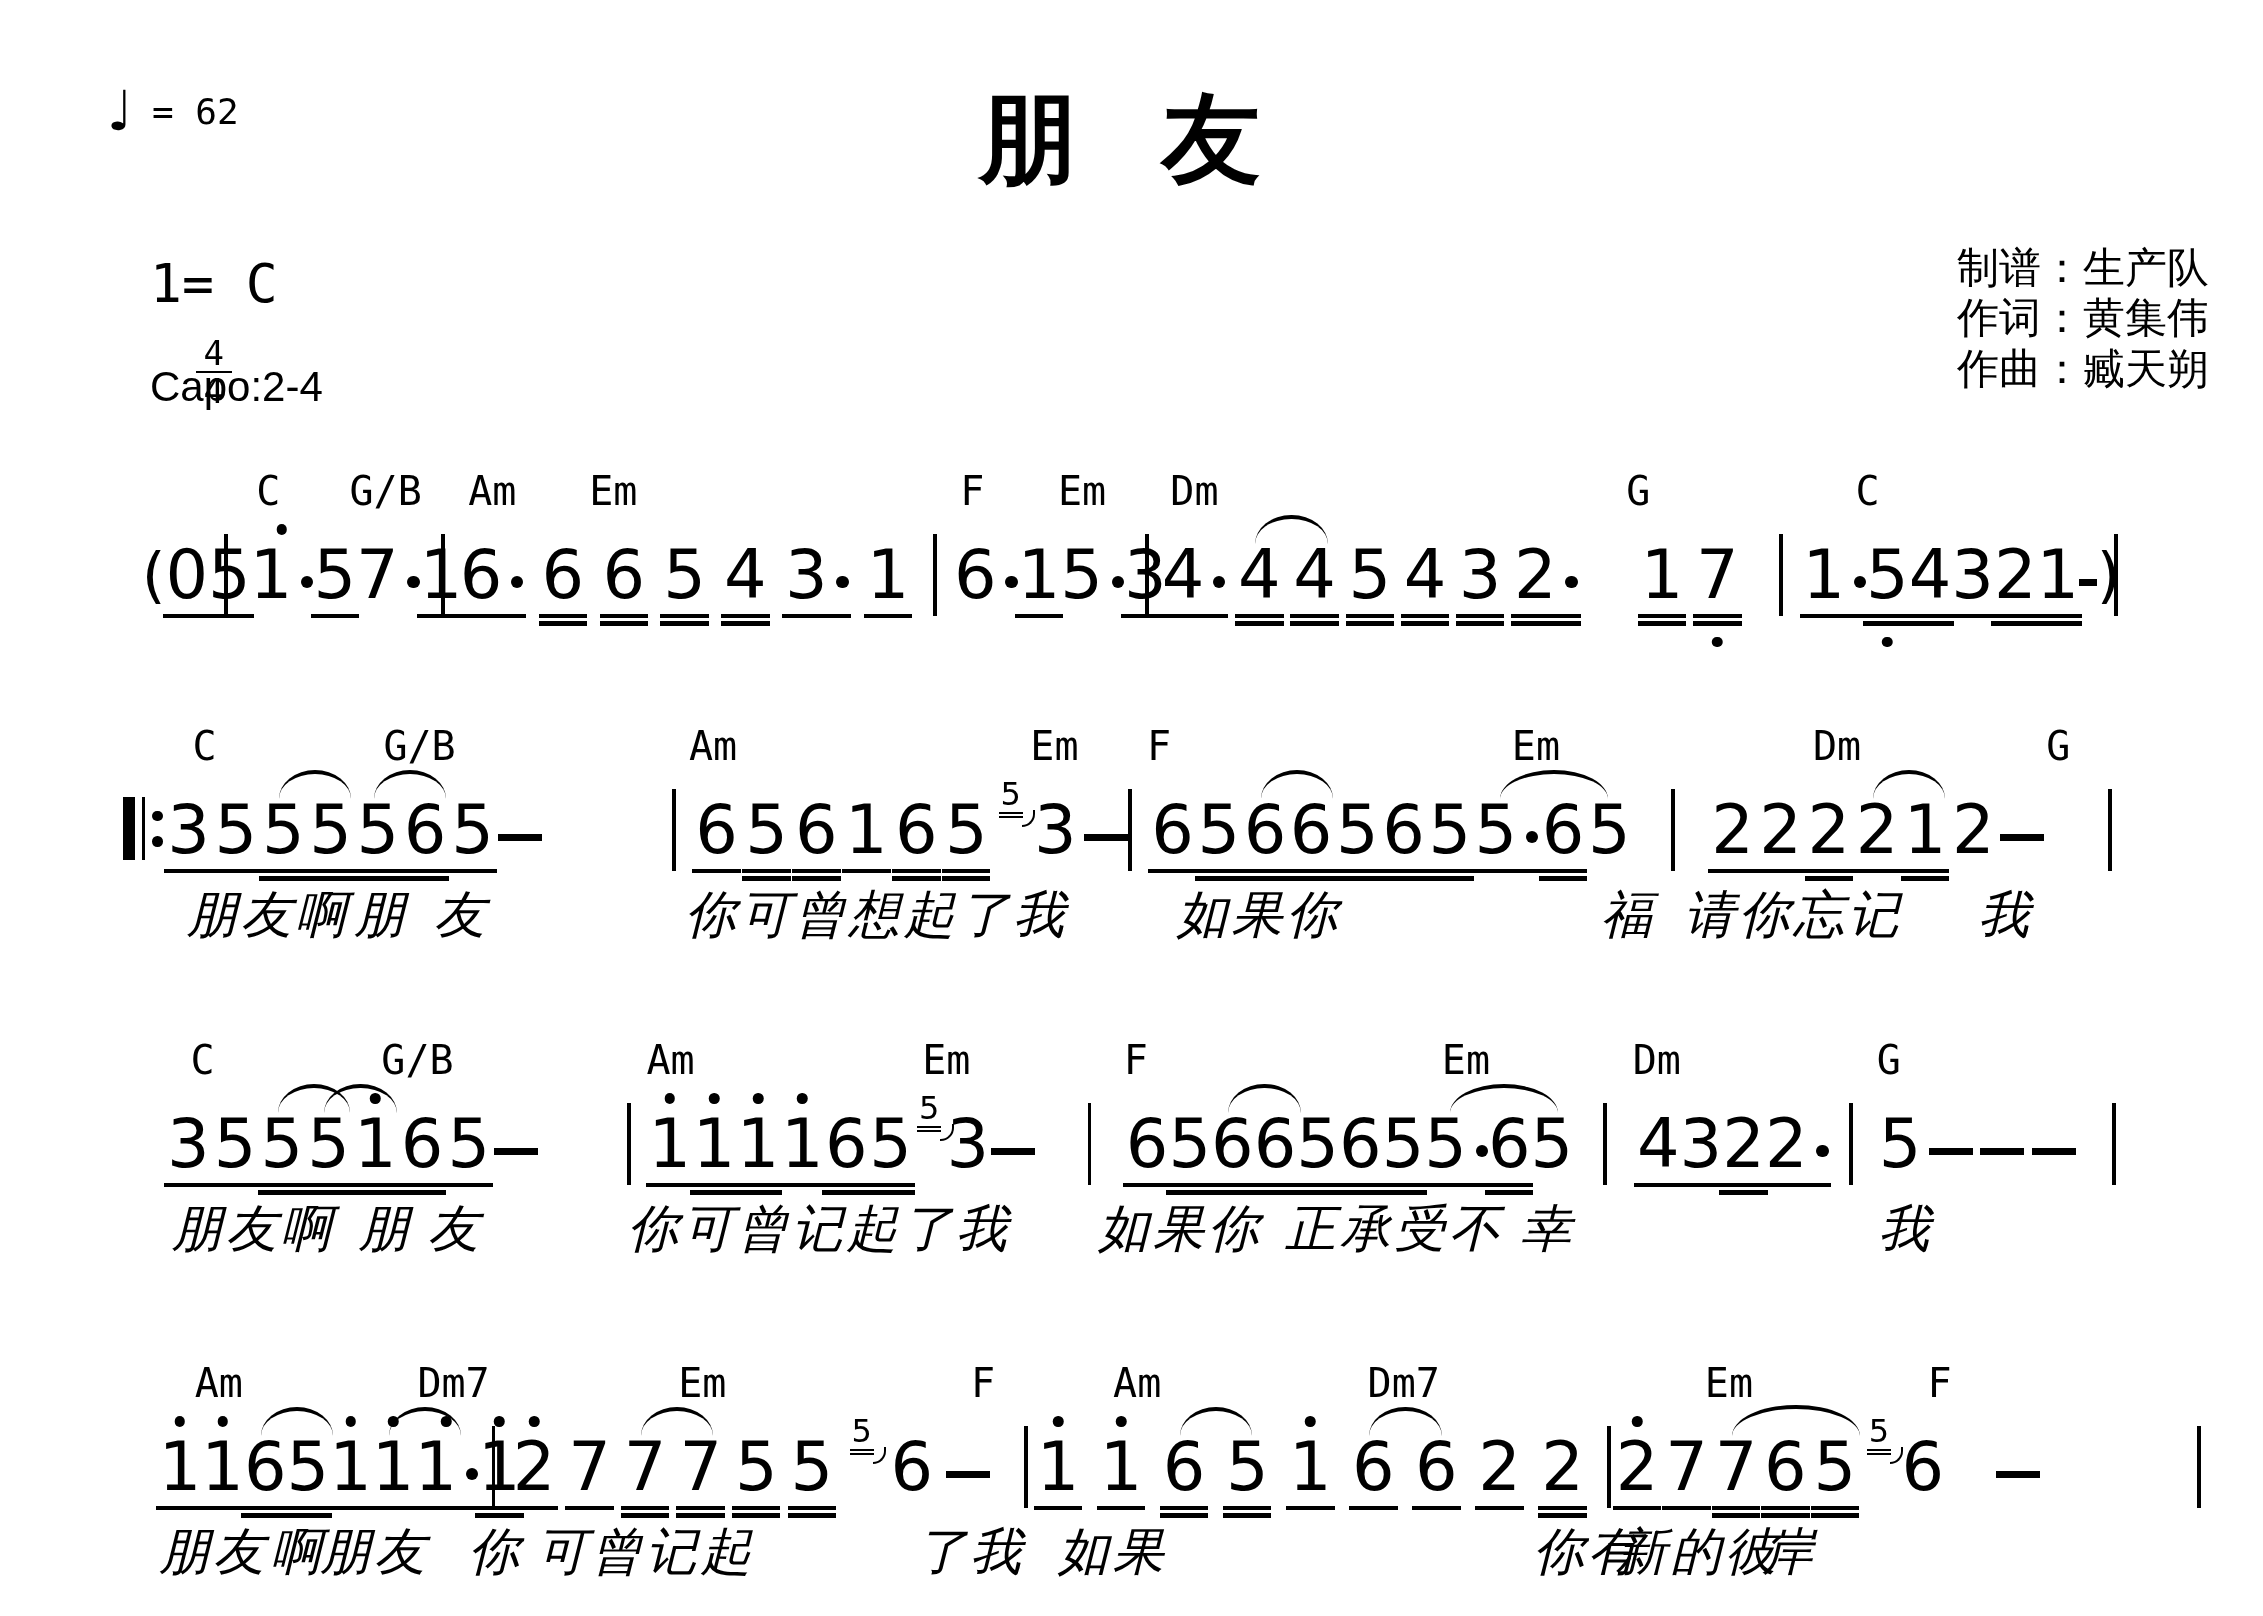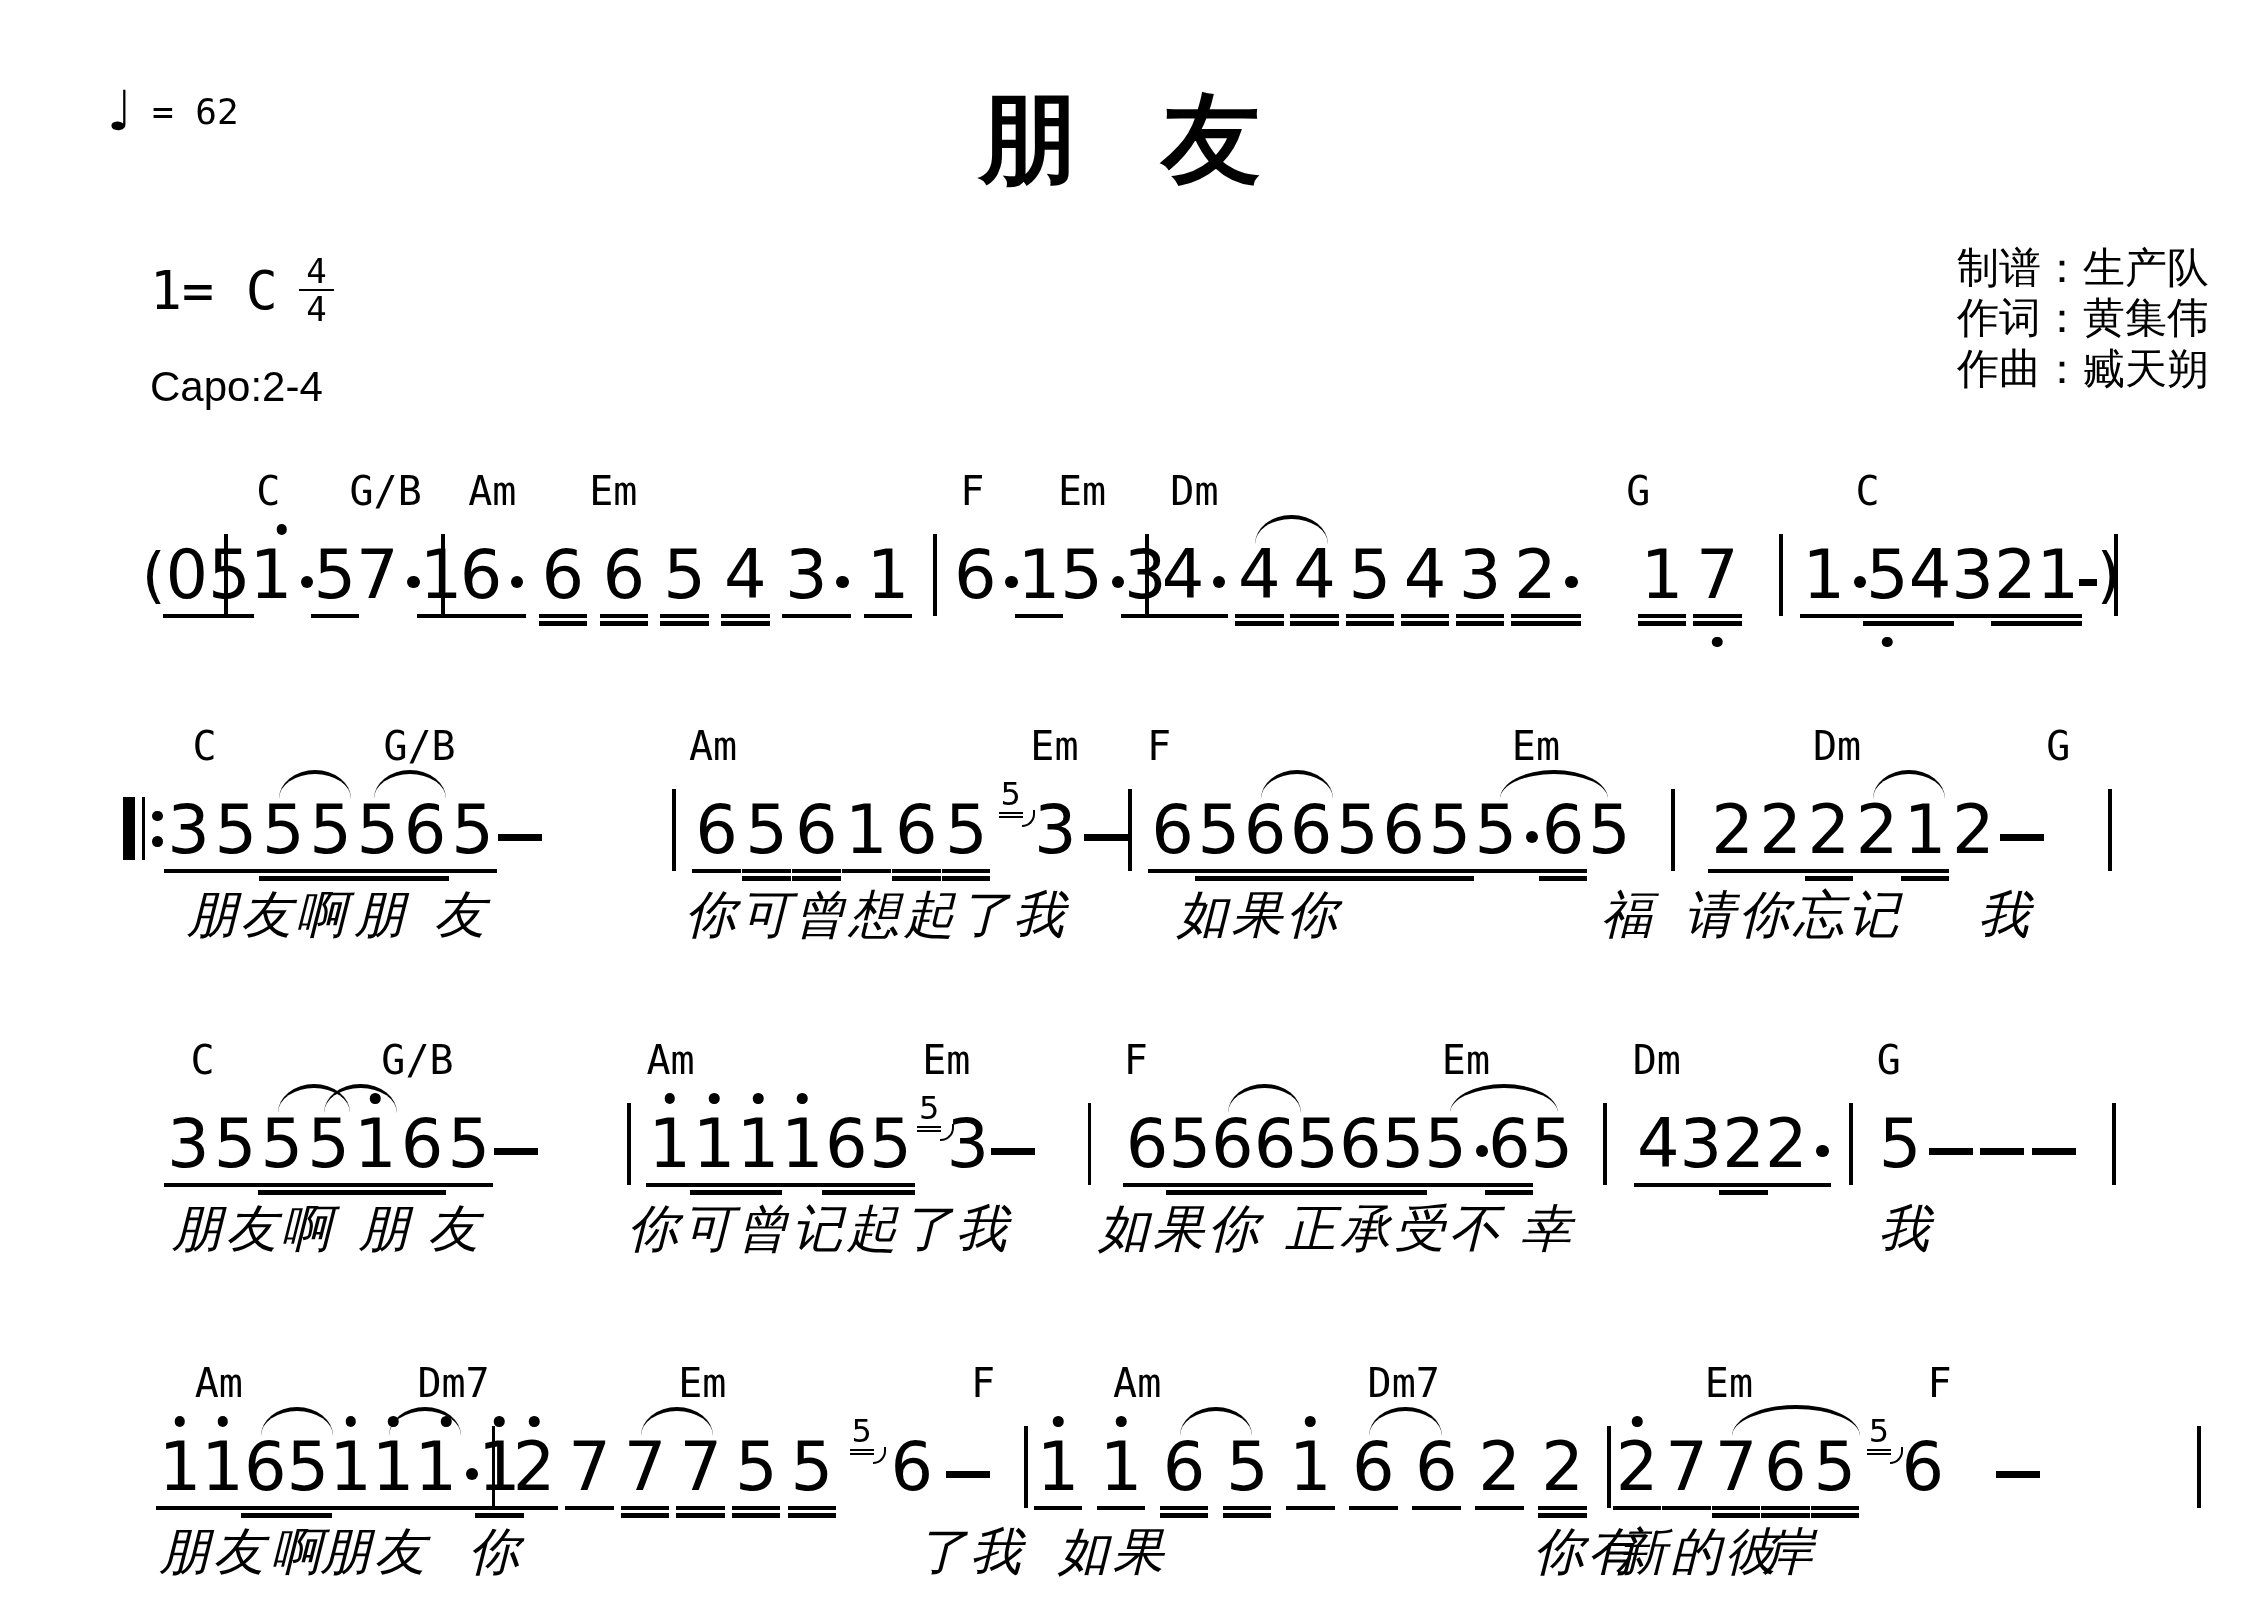--- a/index.html
+++ b/index.html
@@ -3,21 +3,21 @@
 <meta charset="utf-8">
 <style>
   html,body{margin:0;padding:0;}
   body{width:2264px;height:1617px;background:#ffffff;position:relative;overflow:hidden;
        font-family:"DejaVu Sans",sans-serif;color:#000;}
   .title{position:absolute;top:74px;left:0;right:0;text-align:center;
          font-size:99px;font-weight:bold;letter-spacing:25px;}
   .tempo{position:absolute;left:107px;top:84px;display:flex;align-items:center;gap:19px;}
   .tnote{font-size:55px;line-height:1;}
   .teq{font-size:36px;font-family:"DejaVu Sans Mono",monospace;}
-  .keysig{position:absolute;left:150px;top:253px;display:flex;align-items:center;gap:21px;}
+  .keysig{position:absolute;left:150px;top:253px;display:flex;align-items:center;gap:21px;flex-direction:column;}
   .keytxt{font-size:53px;font-family:"DejaVu Sans Mono",monospace;}
   .ts{display:inline-flex;flex-direction:column;align-items:center;line-height:1;}
   .ts b{font-size:34px;font-weight:normal;font-family:"DejaVu Sans Mono",monospace;padding:1px 7.6px;}
   .ts b:first-child{border-bottom:2.9px solid #000;}
   .capo{position:absolute;left:150px;top:363px;font-size:42px;font-family:Liberation Sans, sans-serif;}
   .credits{position:absolute;right:55px;top:243px;text-align:right;font-size:42px;line-height:1.2;}
   .score-line{position:absolute;left:95px;width:2121px;height:238px;}
   #line-0{top:468px;} #line-1{top:723px;} #line-2{top:1037px;} #line-3{top:1360px;}
   .chords{position:absolute;top:0;left:0;right:0;height:48px;}
   .chord{position:absolute;font-size:40px;font-family:"DejaVu Sans Mono",monospace;white-space:nowrap;}
@@ -739,20 +739,21 @@
           </span>
           <span class="sp"></span>
           <span class="dash"></span>
         </div>
       </div>
       <div class="lyrics">
         <span class="lyric" style="left: 3%;">朋友</span>
         <span class="lyric" style="left: 8.3%;">啊</span>
         <span class="lyric" style="left: 10.6%;">朋友</span>
         <span class="lyric" style="left: 17.6%;">你</span>
+        <span class="lyric" style="left: 20.8%;">可曾记起</span>
         <span class="lyric" style="left: 38.7%;">了我</span>
         <span class="lyric" style="left: 45.4%;">如果</span>
         <span class="lyric" style="left: 67.8%;">你有</span>
         <span class="lyric" style="left: 71.7%;">新的彼</span>
         <span class="lyric" style="left: 78.6%;">岸</span>
       </div>
     </div>
   </div>
 
 

